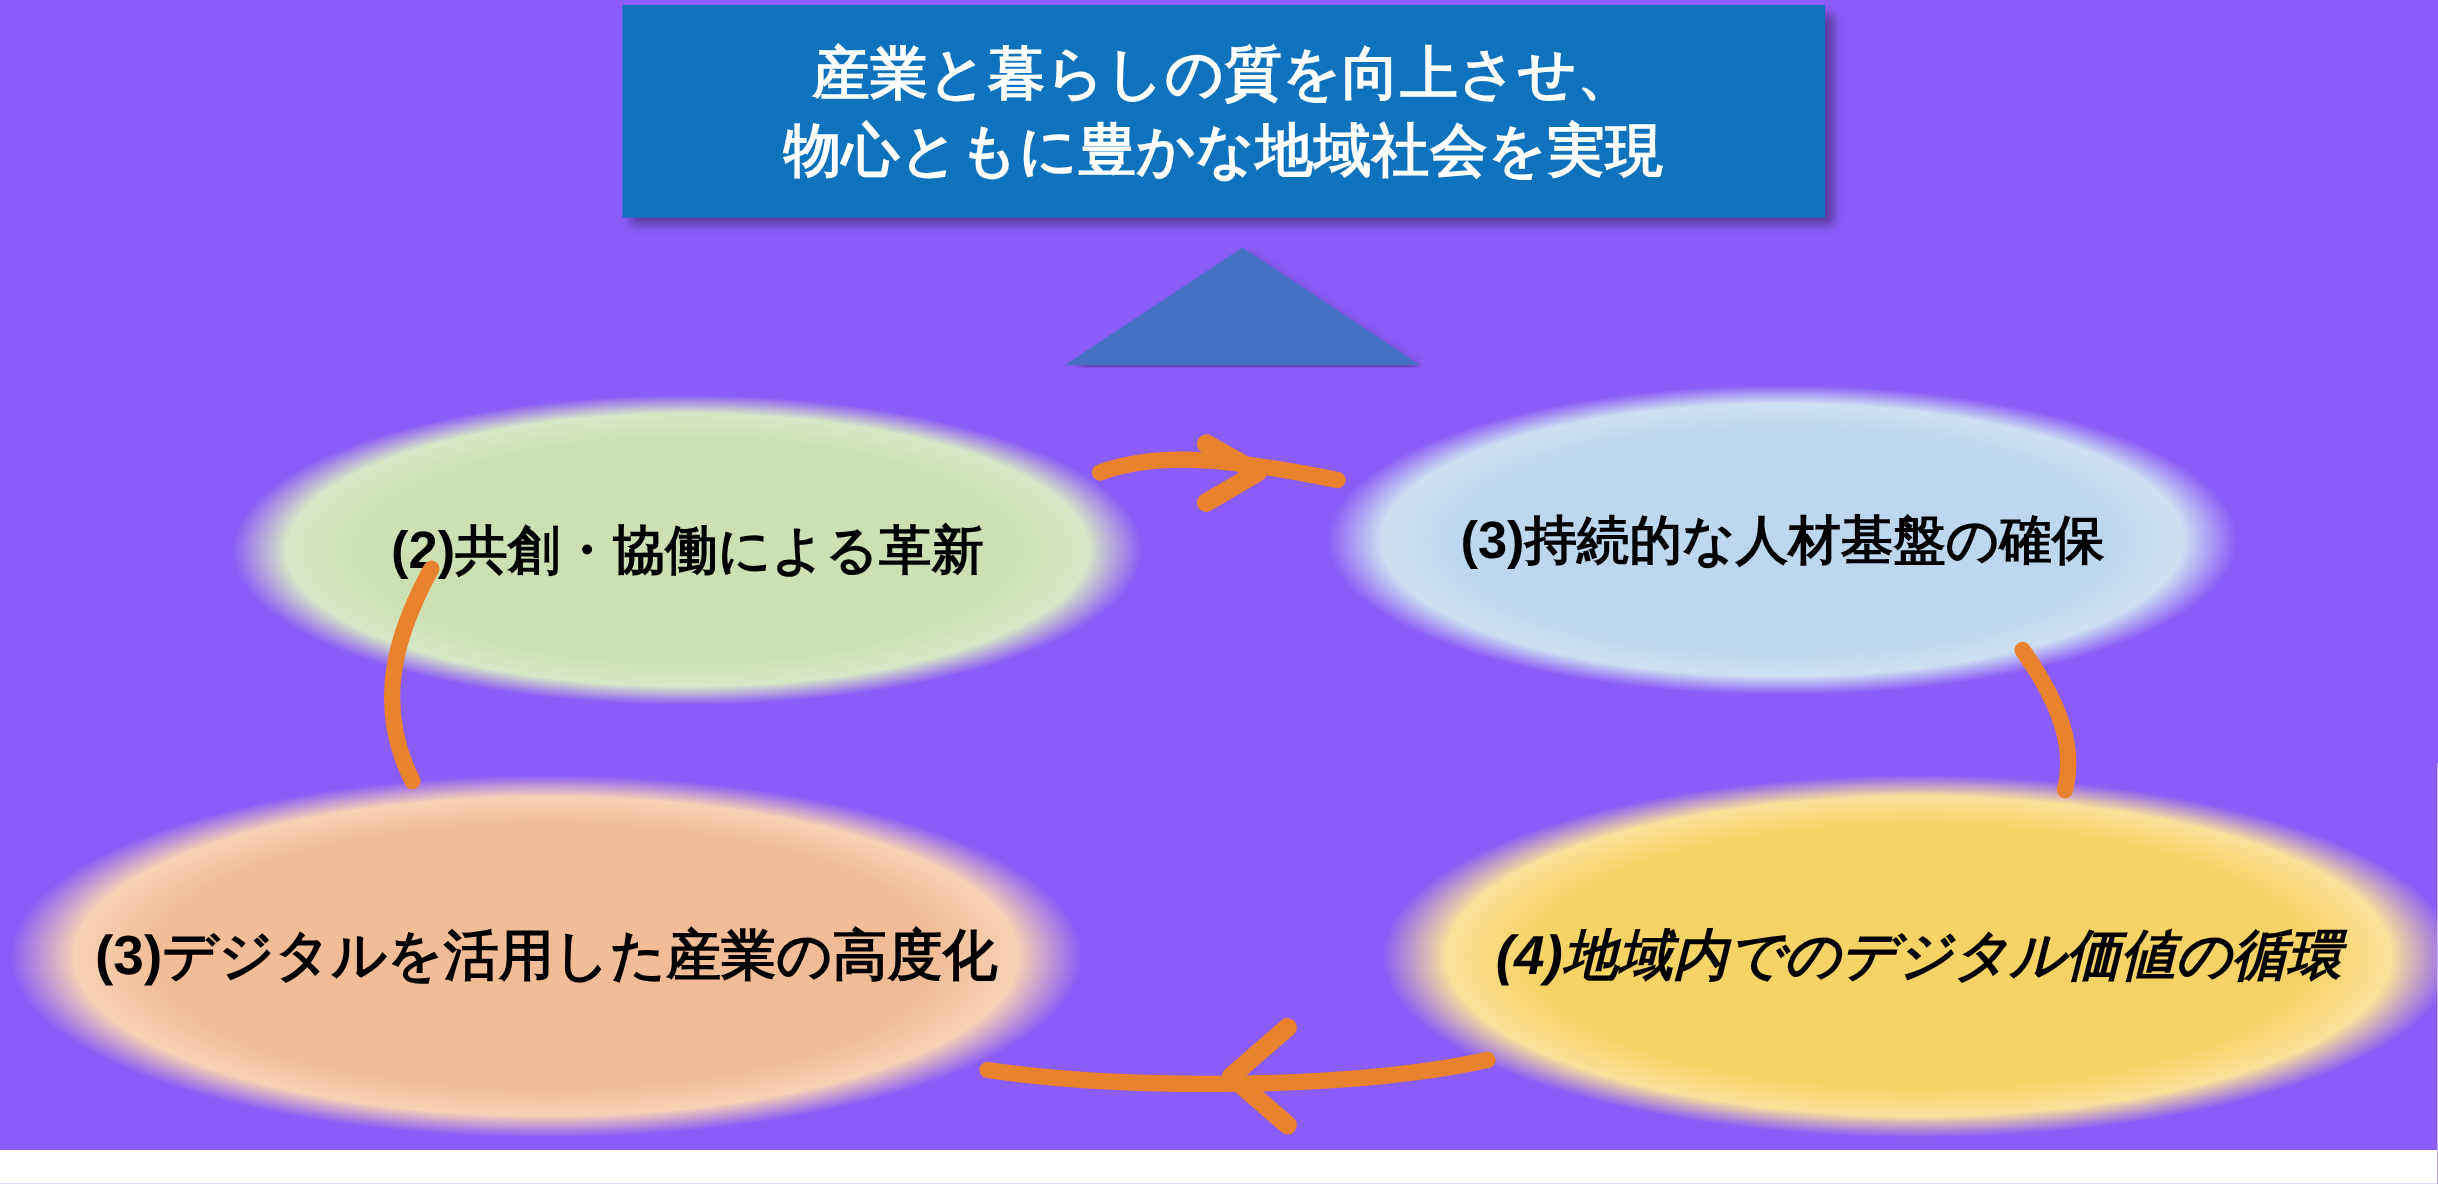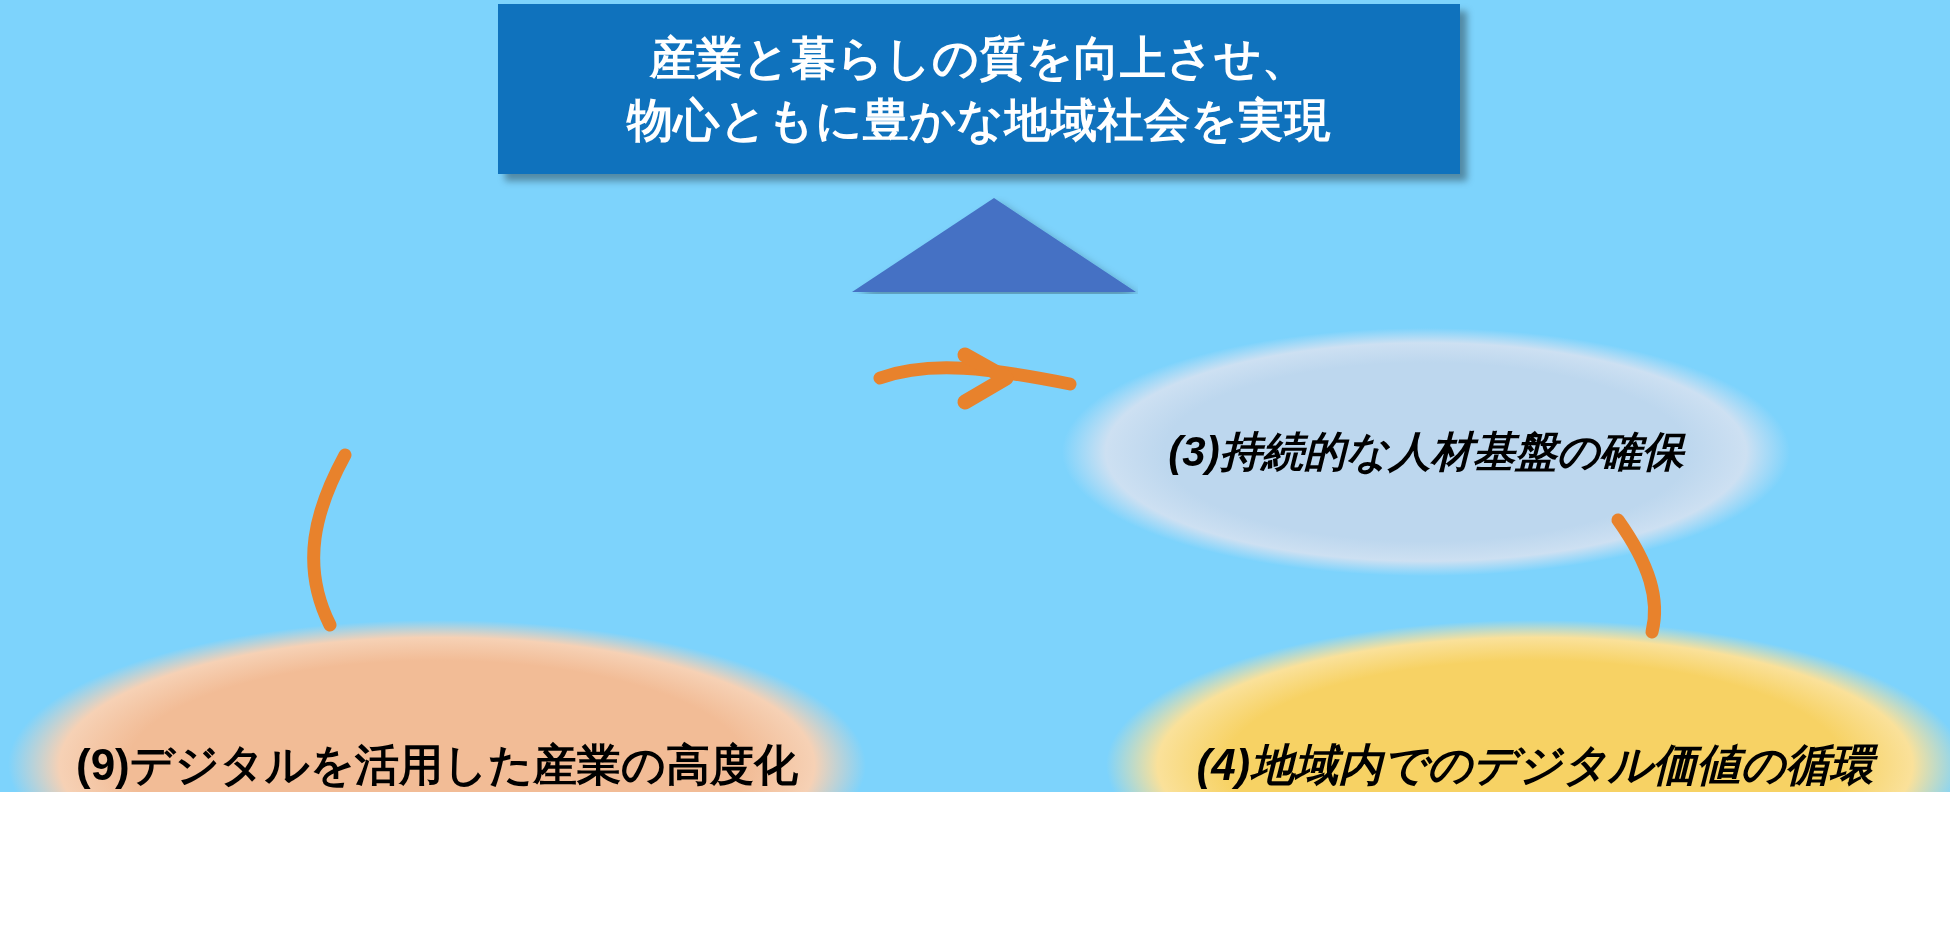--- a/index.html
+++ b/index.html
@@ -6,22 +6,22 @@
     margin: 0;
     padding: 0;
     background: #ffffff;
   }
   body {
     font-family: "Liberation Sans", "DejaVu Sans", sans-serif;
   }
   #stage {
     position: relative;
     width: 1950px;
-    height: 792px;
-    background: #7dd3fc;
+    height: 920px;
+    background: #8b5cf6;
     overflow: hidden;
   }
 
   
   #vision-box {
     position: absolute;
     left: 498px;
     top: 4px;
     width: 962px;
     height: 170px;
@@ -71,25 +71,24 @@
     left: 186px;
     top: 316px;
     width: 728px;
     height: 248px;
     background: radial-gradient(closest-side at 50% 50%, #cde0b4 0%, #cde0b4 72%, #d8e7c6 88%, rgba(216,231,198,0.25) 97%, rgba(255,255,255,0) 100%);
   }
   #ellipse-2 .elabel { font-size: 42px; }
 
   #ellipse-3 {
     left: 1062px;
-    top: 328px;
+    top: 308px;
     width: 728px;
     height: 248px;
     background: radial-gradient(closest-side at 50% 50%, #bdd7ee 0%, #bdd7ee 72%, #cde0f2 88%, rgba(205,224,242,0.25) 97%, rgba(255,255,255,0) 100%);
-    font-style: italic;
   }
   #ellipse-3 .elabel { font-size: 42px; }
 
   #ellipse-1 {
     left: 8px;
     top: 620px;
     width: 858px;
     height: 290px;
     background: radial-gradient(closest-side at 50% 50%, #f2bc96 0%, #f2bc96 72%, #f6d1b5 88%, rgba(246,209,181,0.25) 97%, rgba(255,255,255,0) 100%);
   }
@@ -155,27 +154,30 @@
 
     <path d="M 880 378 C 930 360, 990 368, 1070 384" stroke="#e8822c" stroke-width="13" fill="none" stroke-linecap="round"></path>
     <polyline points="965,355 1006,378 965,402" stroke="#e8822c" stroke-width="15" fill="none" stroke-linecap="round" stroke-linejoin="round"></polyline>
 
     <path d="M 1618 520 C 1650 565, 1660 600, 1652 632" stroke="#e8822c" stroke-width="13" fill="none" stroke-linecap="round"></path>
 
     <path d="M 1190 848 C 1080 872, 900 872, 790 856" stroke="#e8822c" stroke-width="13" fill="none" stroke-linecap="round"></path>
     <polyline points="1030,822 985,861 1030,900" stroke="#e8822c" stroke-width="15" fill="none" stroke-linecap="round" stroke-linejoin="round"></polyline>
   </svg>
 
+  <div class="ellipse" id="ellipse-2">
+    <span class="elabel">(2)共創・協働による革新</span>
+  </div>
 
   <div class="ellipse" id="ellipse-3">
     <span class="elabel">(3)持続的な人材基盤の確保</span>
   </div>
 
   <div class="ellipse" id="ellipse-1">
-    <span class="elabel">(9)デジタルを活用した産業の高度化</span>
+    <span class="elabel">(3)デジタルを活用した産業の高度化</span>
   </div>
 
   <div class="ellipse" id="ellipse-4">
     <span class="elabel">(4)地域内でのデジタル価値の循環</span>
   </div>
 
 
 </div>
 
 </body></html>

